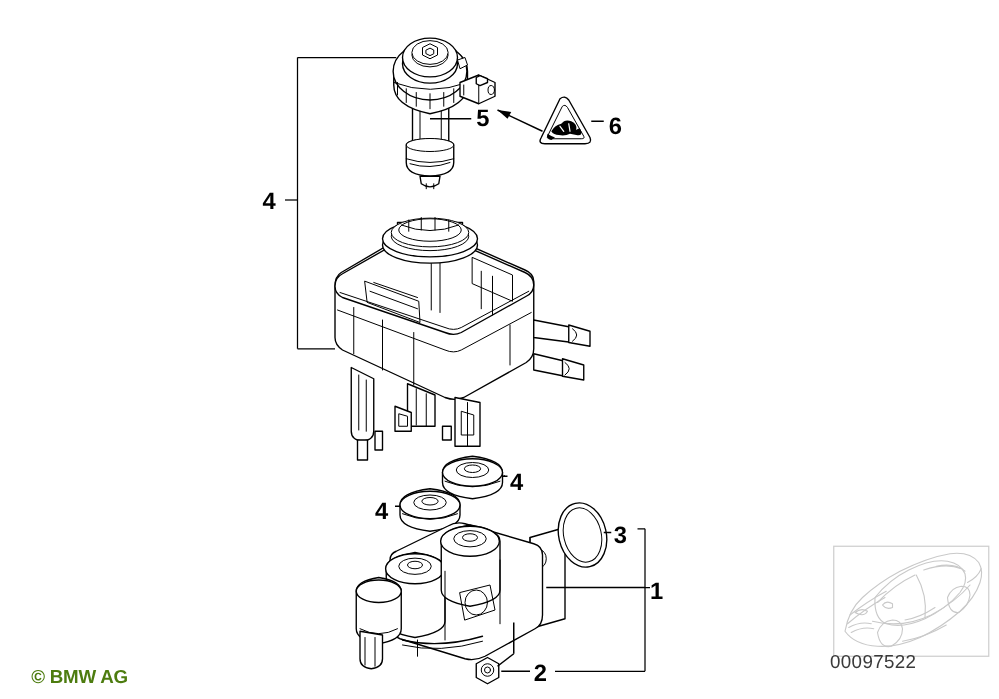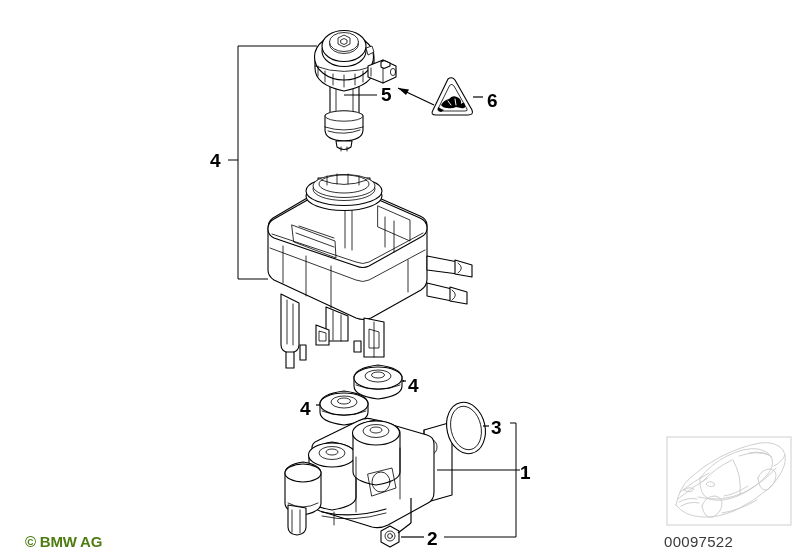--- a/index.html
+++ b/index.html
@@ -27,21 +27,21 @@
     font-family: "Liberation Sans", sans-serif;
     font-size: 15px;
     font-weight: bold;
     color: #4d7c0f;
     letter-spacing: -0.2px;
     white-space: nowrap;
   }
   .partnumber {
     position: absolute;
     left: 664px;
-    top: 533px;
+    top: 521px;
     font-family: "Liberation Sans", sans-serif;
     font-size: 15px;
     font-weight: normal;
     color: #3a3a3a;
     letter-spacing: 0.3px;
     white-space: nowrap;
   }
   svg text.callout {
     font-family: "Liberation Sans", sans-serif;
     font-size: 19px;

